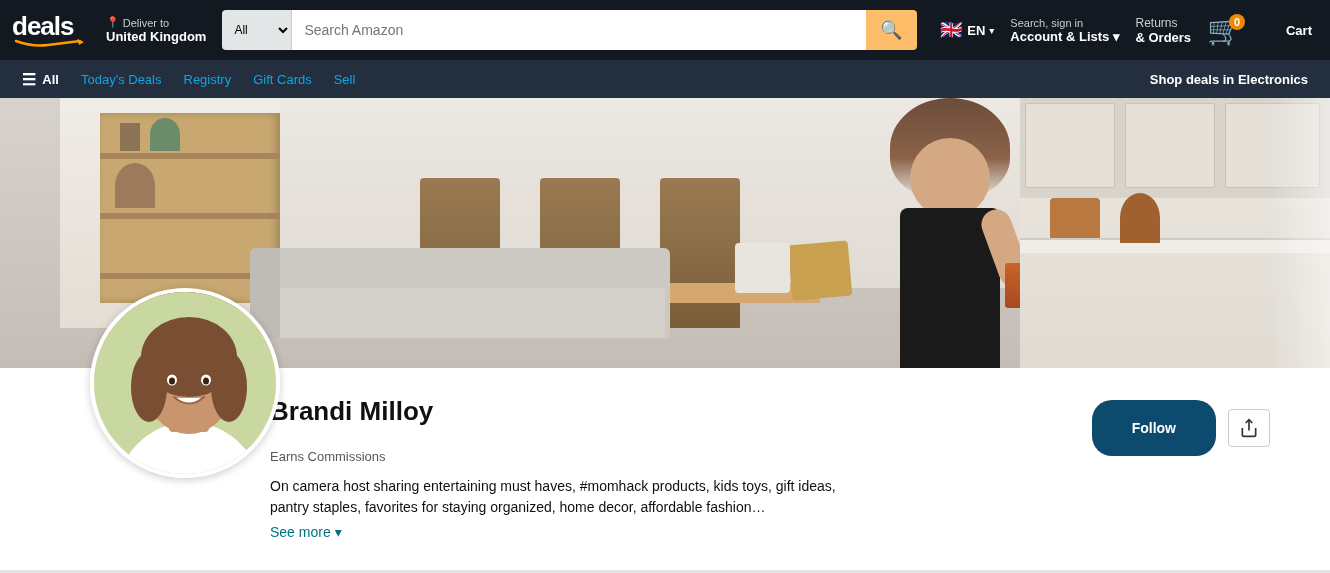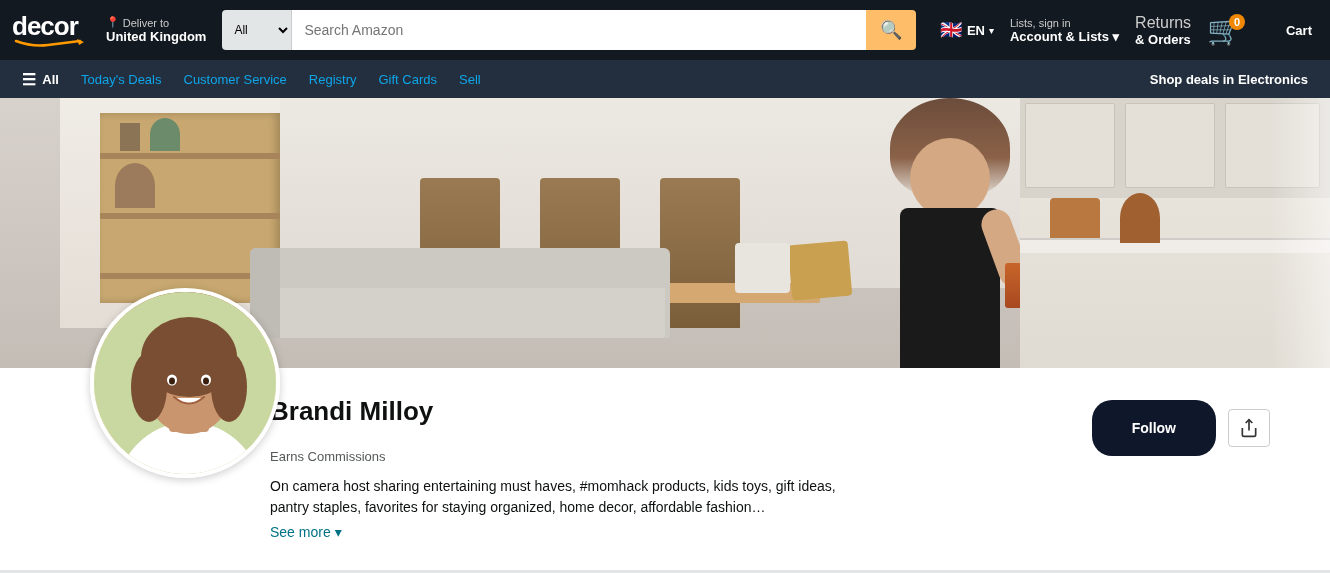--- a/index.html
+++ b/index.html
@@ -129,21 +129,21 @@
     .account-bottom { font-size: 13px; font-weight: bold; }
 
     .returns-block {
       display: flex;
       flex-direction: column;
       color: white;
       cursor: pointer;
       padding: 4px 6px;
       border-radius: 2px;
     }
-    .returns-top { font-size: 16px; color: #ccc; }
+    .returns-top { font-size: 12px; color: #ccc; }
     .returns-bottom { font-size: 13px; font-weight: bold; }
 
     .cart-block {
       display: flex;
       align-items: center;
       gap: 4px;
       color: white;
       cursor: pointer;
       padding: 4px 6px;
       border-radius: 2px;
@@ -283,21 +283,21 @@
     .profile-actions {
       display: flex;
       align-items: center;
       gap: 12px;
       padding-top: 20px;
       margin-left: auto;
       padding-right: 30px;
     }
 
     .follow-btn {
-      background: #0f172a;
+      background: #0c4a6e;
       color: white;
       border: none;
       padding: 20px 40px;
       font-size: 14px;
       font-weight: bold;
       border-radius: 20px;
       cursor: pointer;
       white-space: nowrap;
       text-align: center;
     }
@@ -586,21 +586,21 @@
       width: 60px; height: 270px;
       background: linear-gradient(90deg, transparent, rgba(255,255,255,0.5));
     }
   </style>
 </head>
 <body>
 
 <div class="header">
 
   <div class="logo">
-    <span class="logo-amazon">decor</span>
+    <span class="logo-amazon">deals</span>
     <svg class="logo-smile" viewBox="0 0 72 8">
       <path d="M4 2 Q20 8 36 6 Q52 4 68 2" stroke="#ff9900" stroke-width="2.5" fill="none" stroke-linecap="round"></path>
       <polygon points="65,0 72,3 67,6" fill="#ff9900"></polygon>
     </svg>
   </div>
 
   <div class="deliver-to">
     <span class="deliver-to-top">
       <span>📍</span>
       <span>Deliver to</span>
@@ -619,21 +619,21 @@
   </div>
 
   <div class="header-right">
     <div class="flag-lang">
       <span class="flag">🇬🇧</span>
       <span class="lang-text">EN</span>
       <span class="lang-arrow">▾</span>
     </div>
 
     <div class="account-block">
-      <span class="account-top">Lists, sign in</span>
+      <span class="account-top">Search, sign in</span>
       <span class="account-bottom">
         <span>Account &amp; Lists</span> ▾
       </span>
     </div>
 
     <div class="returns-block">
       <span class="returns-top">Returns</span>
       <span class="returns-bottom">&amp; Orders</span>
     </div>
 
@@ -646,21 +646,20 @@
     </div>
   </div>
 </div>
 
 <div class="navbar">
   <div class="nav-all">
     <span class="hamburger">☰</span>
     <span>All</span>
   </div>
   <div class="nav-item">Today's Deals</div>
-  <div class="nav-item">Customer Service</div>
   <div class="nav-item">Registry</div>
   <div class="nav-item">Gift Cards</div>
   <div class="nav-item">Sell</div>
   <div class="nav-spacer"></div>
   <div class="nav-promo">Shop deals in Electronics</div>
 </div>
 
 <div class="profile-area">
 
   <div class="cover-scene">

